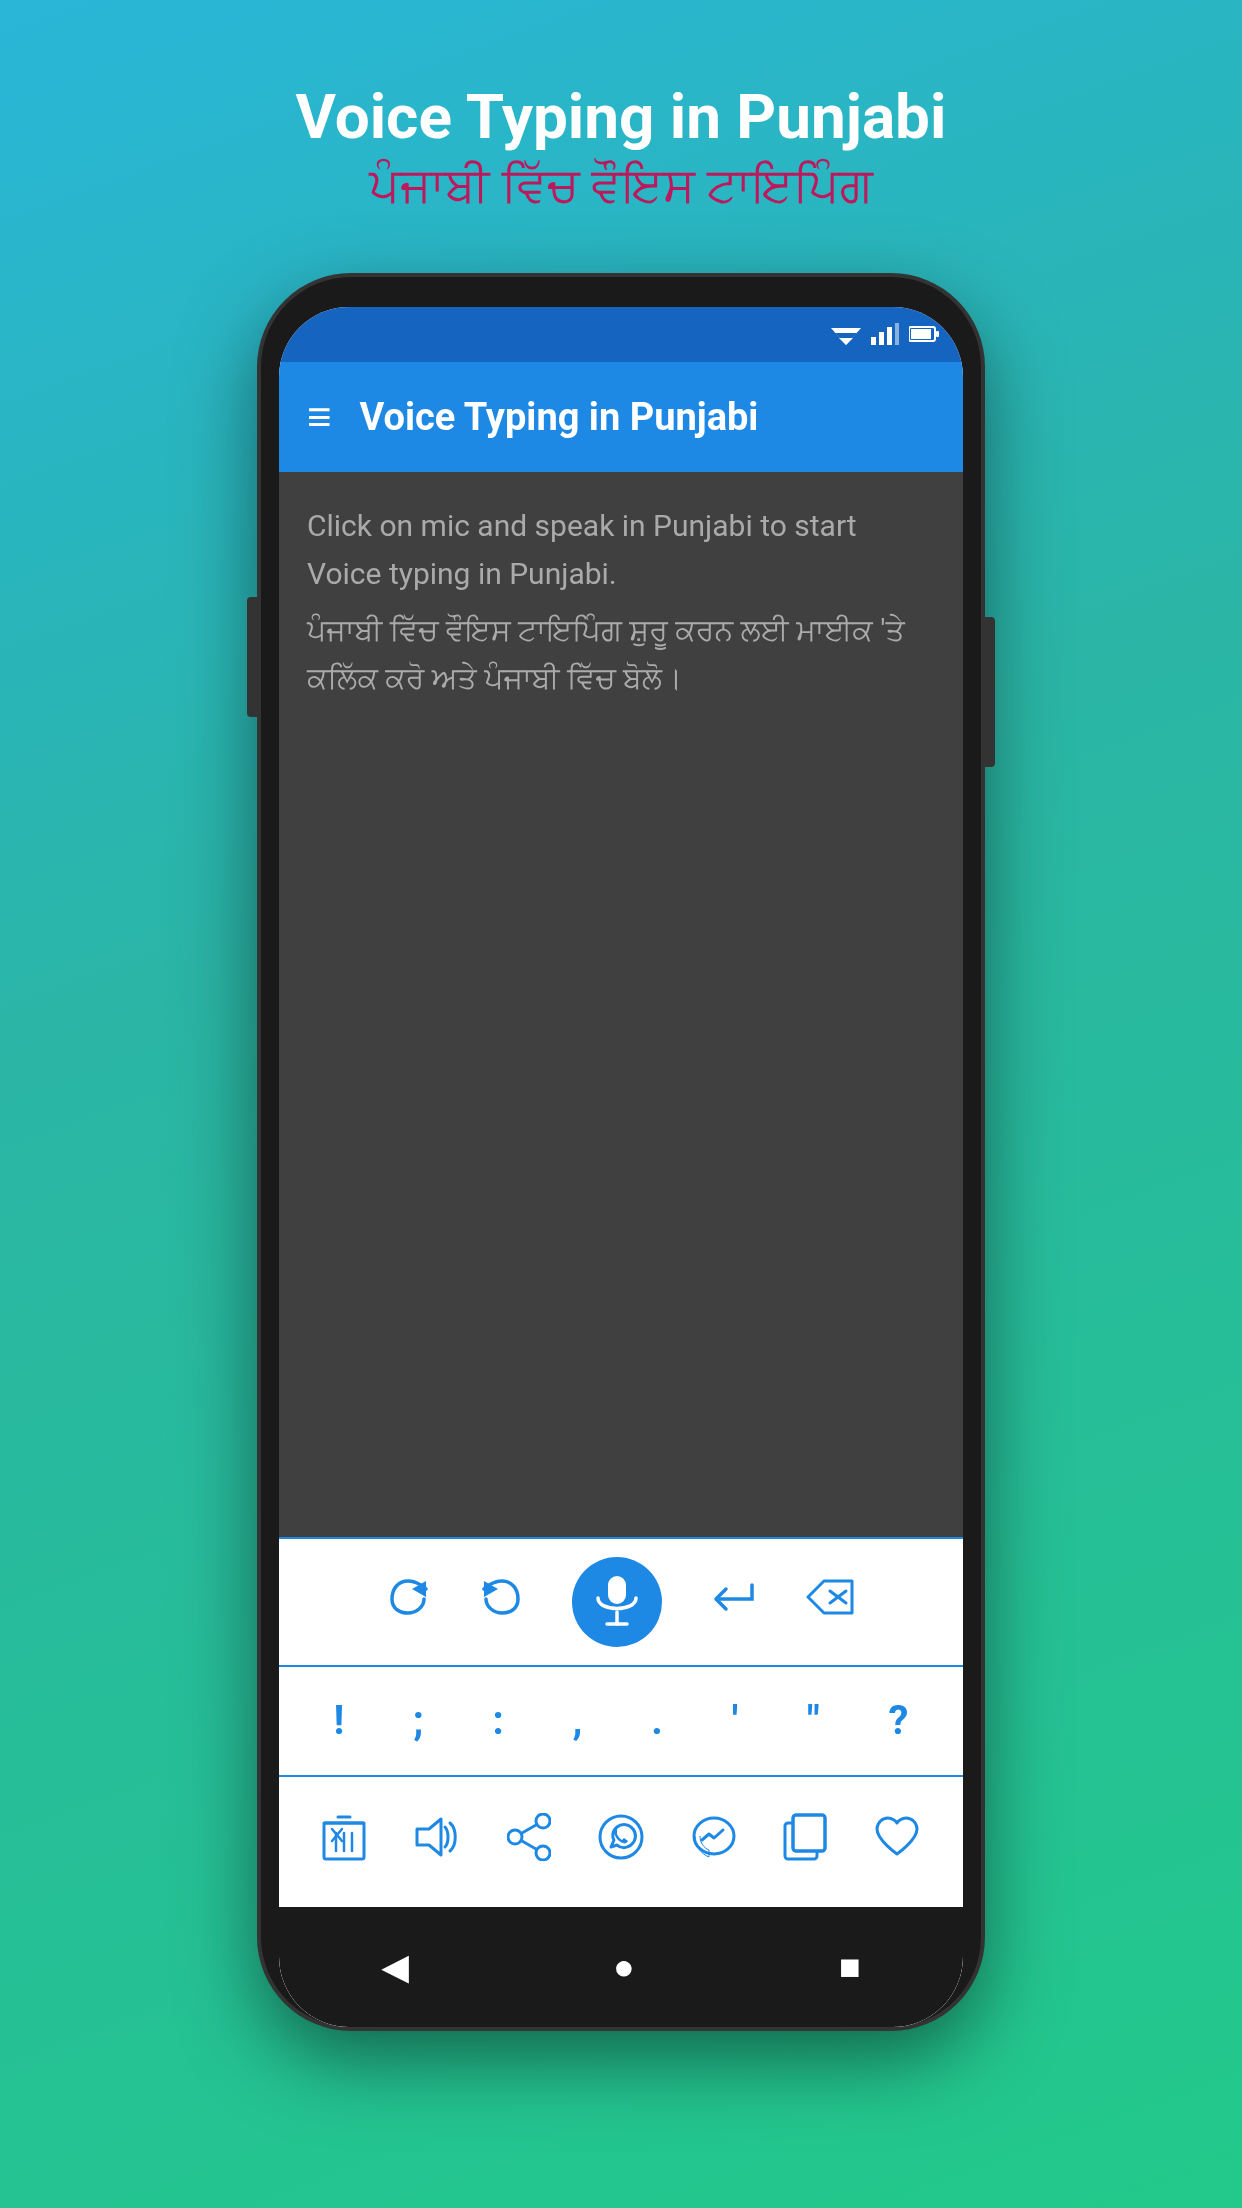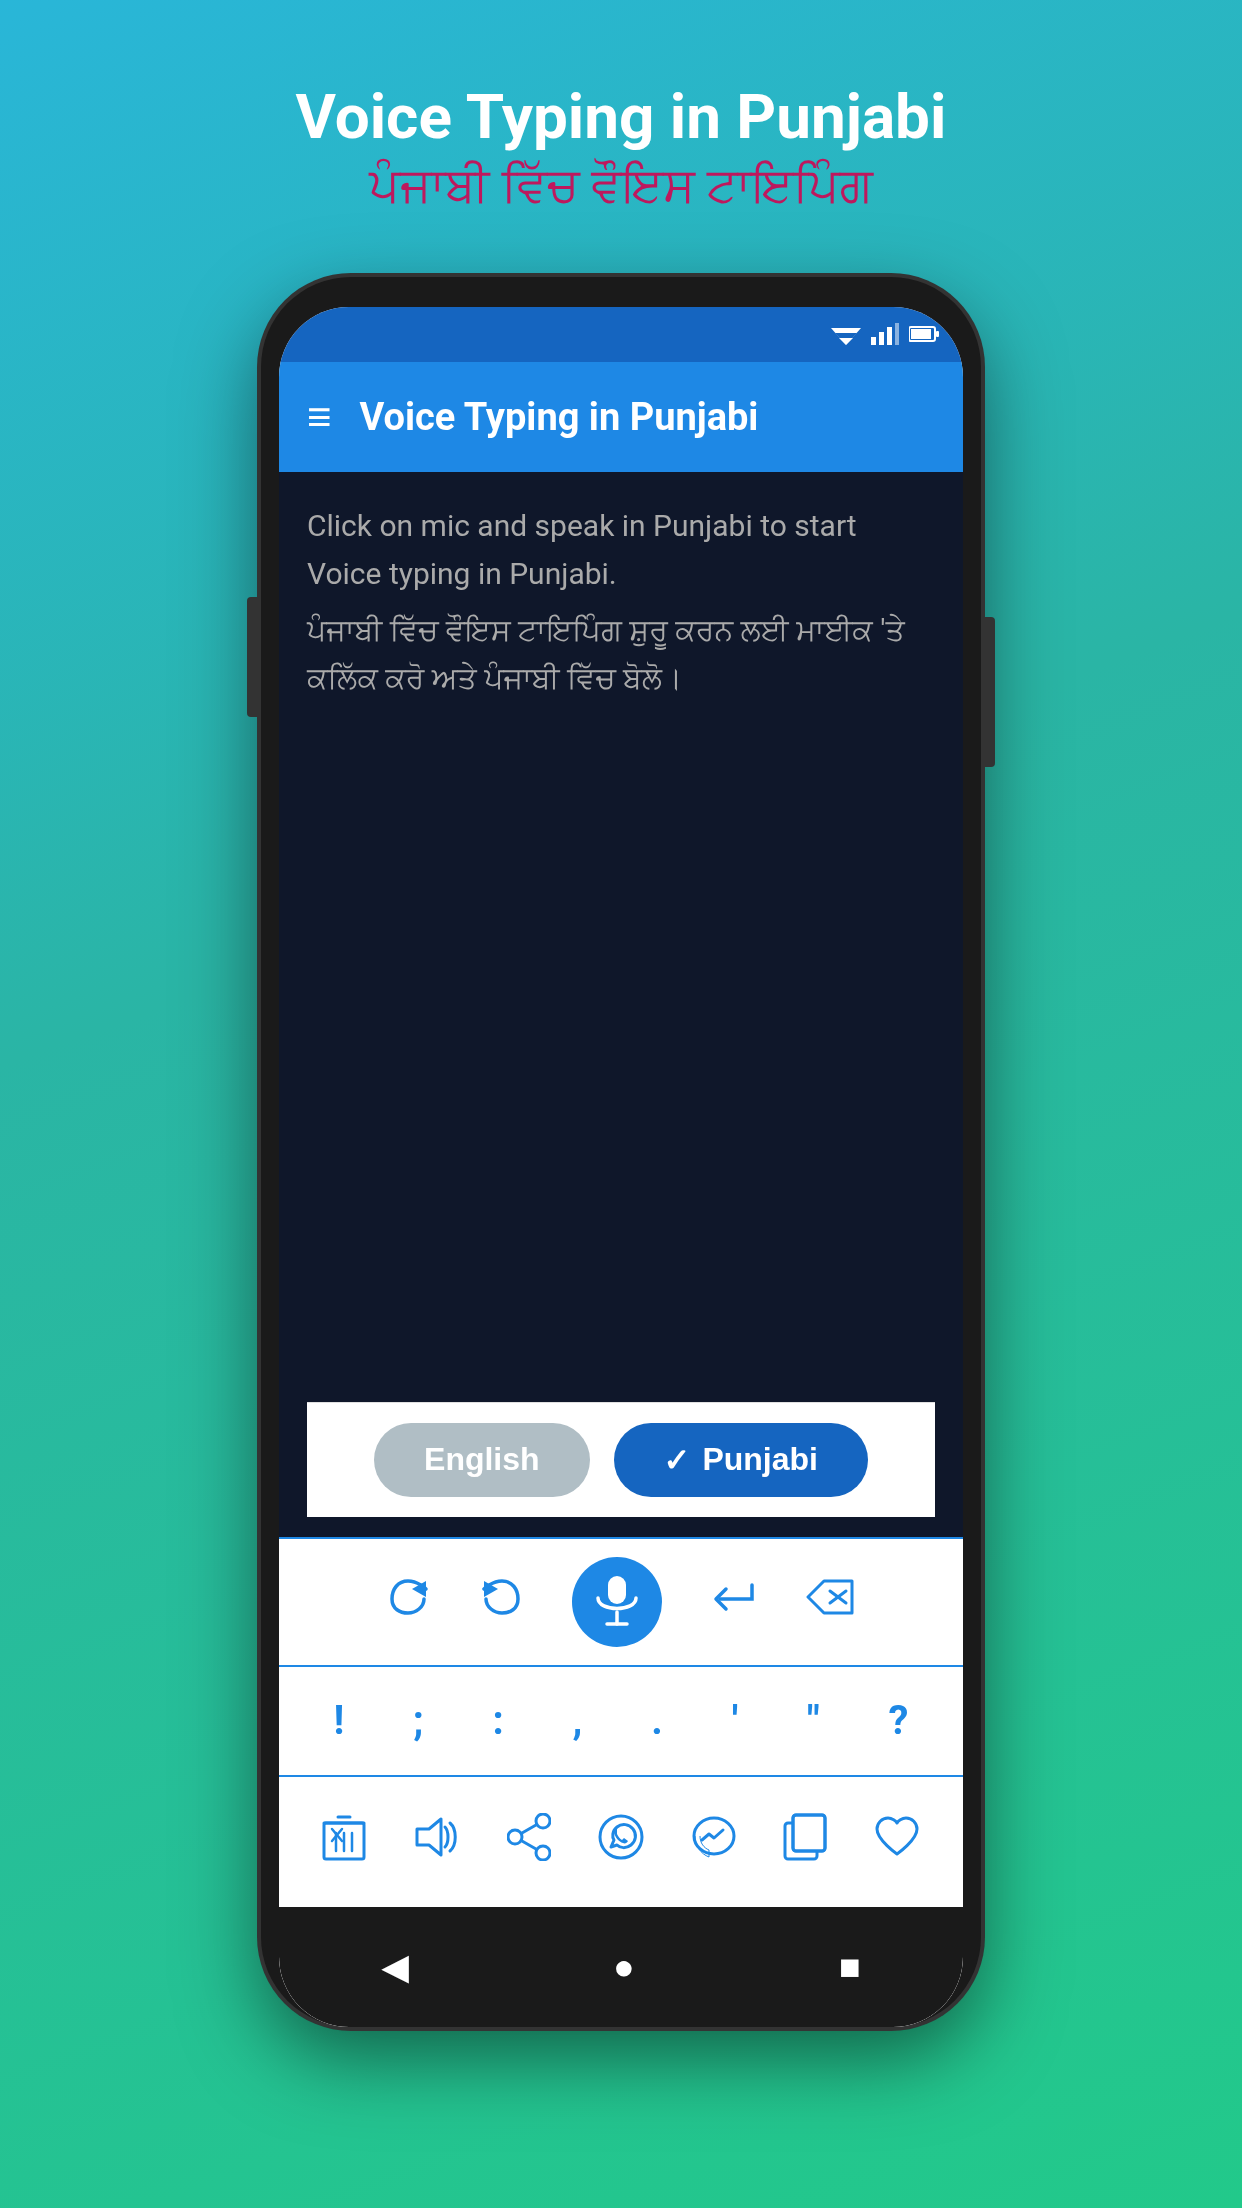--- a/index.html
+++ b/index.html
@@ -118,21 +118,21 @@
     }
 
     .app-bar-title {
       color: white;
       font-size: 38px;
       font-weight: bold;
     }
 
     
     .text-area {
-      background: #0f172a;
+      background: #404040;
       flex: 1;
       padding: 30px 28px 20px;
       display: flex;
       flex-direction: column;
       justify-content: space-between;
     }
 
     .placeholder-text {
       color: #aaa;
       font-size: 30px;
@@ -300,27 +300,20 @@
       <span class="hamburger-icon">≡</span>
       <span class="app-bar-title">Voice Typing in Punjabi</span>
     </div>
 
     <div class="text-area">
       <div>
         <div class="placeholder-text">Click on mic and speak in Punjabi to start Voice typing in Punjabi.</div>
         <div class="placeholder-text" style="margin-top: 8px;">ਪੰਜਾਬੀ ਵਿੱਚ ਵੌਇਸ ਟਾਇਪਿੰਗ ਸ਼ੁਰੂ ਕਰਨ ਲਈ ਮਾਈਕ 'ਤੇ ਕਲਿੱਕ ਕਰੋ ਅਤੇ ਪੰਜਾਬੀ ਵਿੱਚ ਬੋਲੋ।</div>
       </div>
 
-      <div class="language-buttons">
-        <button class="lang-btn lang-btn-english">English</button>
-        <button class="lang-btn lang-btn-punjabi">
-          <span>✓</span>
-          <span>Punjabi</span>
-        </button>
-      </div>
     </div>
 
     <div class="mic-row">
 
       <button class="icon-btn">
         <svg width="42" height="36" viewBox="0 0 42 36" fill="none">
           <path d="M38 10 C38 10 30 2 20 2 C10 2 4 10 4 20 C4 30 12 34 20 34 C28 34 36 28 36 20" stroke="#1e88e5" stroke-width="3.5" fill="none" stroke-linecap="round"></path>
           <polygon points="38,2 38,18 24,10" fill="#1e88e5"></polygon>
         </svg>
       </button>

